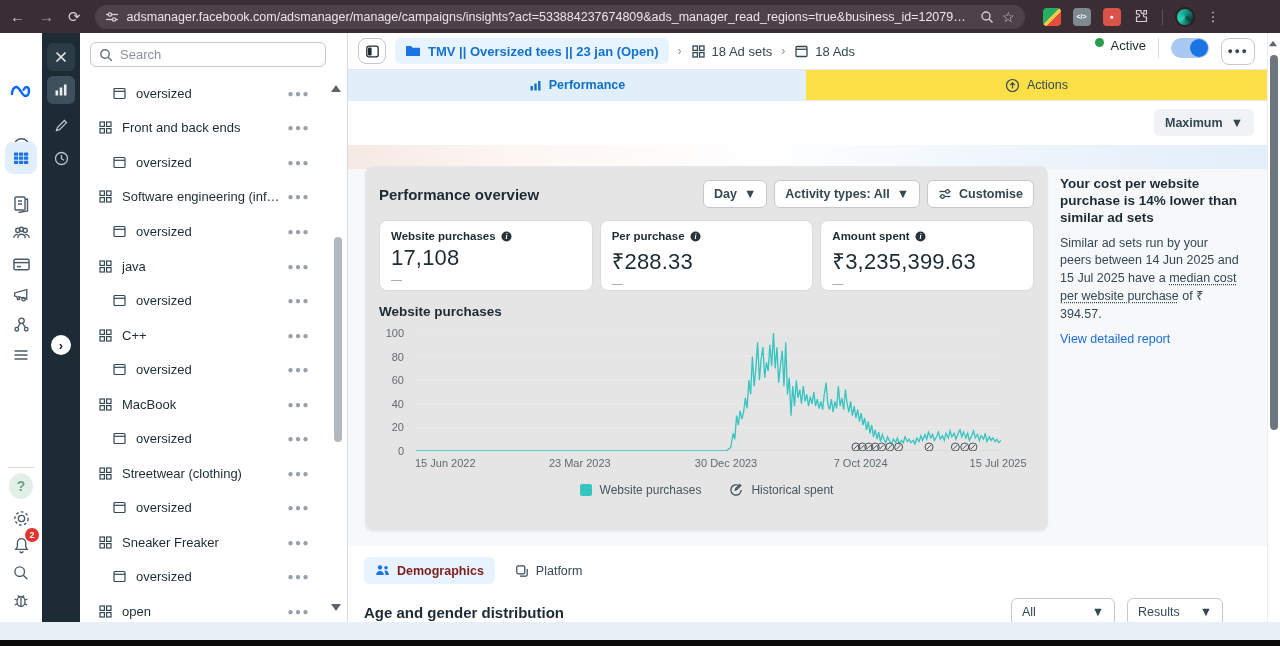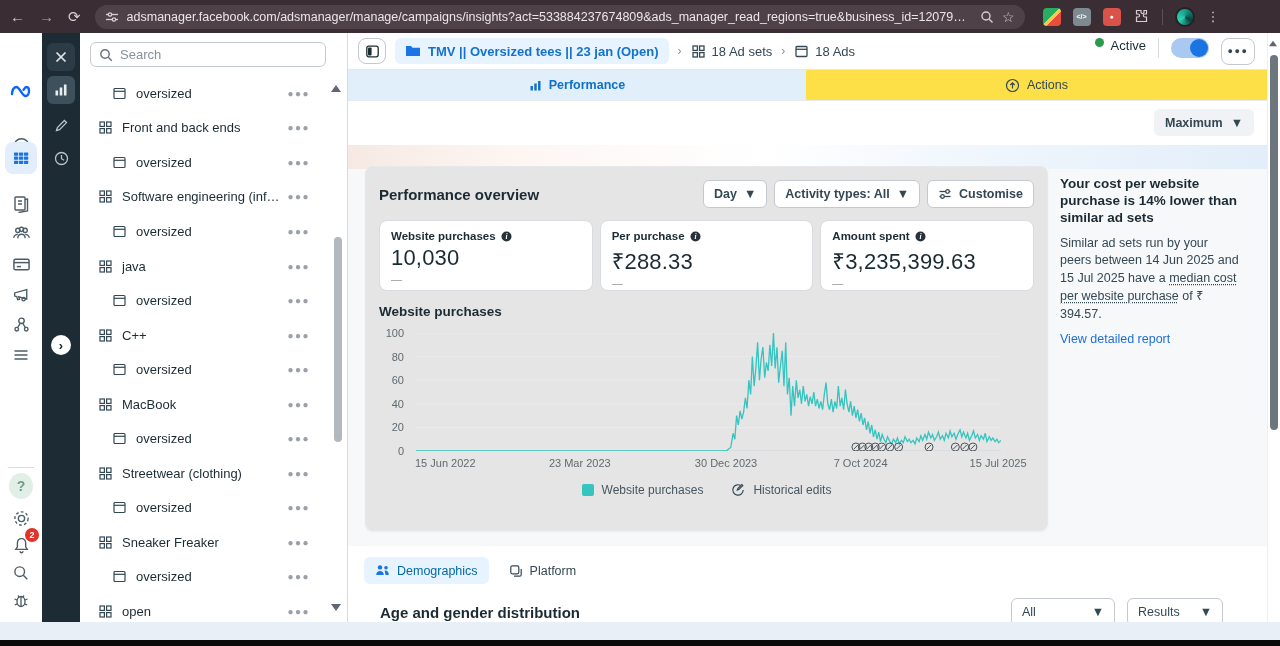--- a/index.html
+++ b/index.html
@@ -117,24 +117,24 @@
   
   #insight{position:absolute;left:712px;top:31px;width:182px;}
   #insight-headline{font-size:13.5px;font-weight:bold;color:#1c2b33;line-height:1.25;}
   #insight-body{font-size:12.5px;color:#344854;line-height:1.42;margin-top:8px;}
   #insight-body .u{text-decoration:underline;text-decoration-style:dotted;text-underline-offset:2px;}
   #insight-link{display:inline-block;font-size:12.5px;color:#1d6fd4;margin-top:9px;cursor:pointer;}
   
   #demo-card{position:absolute;left:0;top:401px;right:0;height:110px;background:#fff;padding:11px 16px;}
   #demo-tabs{display:flex;align-items:center;gap:20px;}
   #tab-demographics{height:27px;background:#e7f3fe;border-radius:6px;display:flex;align-items:center;gap:7px;padding:0 11px;cursor:pointer;}
-  #tab-demographics span{font-size:12.5px;font-weight:normal;color:#0369a1;}
+  #tab-demographics span{font-size:12.5px;font-weight:bold;color:#7f1d1d;}
   #tab-platform{display:flex;align-items:center;gap:7px;cursor:pointer;}
   #tab-platform span{font-size:12.5px;color:#344854;}
-  #demo-row2{display:flex;align-items:center;margin-top:14px;margin-left:16px;}
+  #demo-row2{display:flex;align-items:center;margin-top:14px;}
   #demo-heading{font-size:15px;font-weight:bold;color:#1c2b33;}
   #demo-selects{margin-left:auto;display:flex;gap:12px;margin-right:28px;}
   .sel-box{height:28px;border:1px solid #c4c9cf;border-radius:6px;background:#fff;display:flex;align-items:center;justify-content:space-between;padding:0 10px;cursor:pointer;}
   .sel-box span{font-size:12.5px;color:#344854;}
   #sel-breakdown{width:104px;}
   #sel-metric{width:96px;}
   svg{display:block;}
 </style>
 </head>
 <body>
@@ -661,21 +661,21 @@
 
         <div id="metric-row">
           <div class="m-box">
             <div class="m-label">
                 <span>Website purchases</span>
               <svg width="11" height="11" viewBox="0 0 11 11">
                   <circle cx="5.5" cy="5.5" r="5" fill="#27323a"></circle>
                   <text x="5.5" y="8" font-size="7.5" fill="#fff" text-anchor="middle" font-family="Liberation Serif,serif" font-weight="bold" font-style="italic">i</text>
                 </svg>
             </div>
-            <div class="m-value">10,030</div>
+            <div class="m-value">17,108</div>
             <div class="m-sub">—</div>
           </div>
           <div class="m-box">
             <div class="m-label">
                 <span>Per purchase</span>
               <svg width="11" height="11" viewBox="0 0 11 11">
                   <circle cx="5.5" cy="5.5" r="5" fill="#27323a"></circle>
                   <text x="5.5" y="8" font-size="7.5" fill="#fff" text-anchor="middle" font-family="Liberation Serif,serif" font-weight="bold" font-style="italic">i</text>
                 </svg>
             </div>
@@ -750,21 +750,21 @@
               <div class="legend-swatch"></div>
               <span>Website purchases</span>
             </div>
             <div class="legend-item">
               <svg width="14" height="14" viewBox="0 0 14 14">
                   <g stroke="#344854" stroke-width="1.2" fill="none">
                     <path d="M12.2 7A5.2 5.2 0 1 1 9.5 2.4"></path>
                     <path d="M11.8 2.6l-4 4-1.5.5.5-1.5 4-4z"></path>
                   </g>
                 </svg>
-              <span>Historical edits</span>
+              <span>Historical spent</span>
             </div>
           </div>
         </div>
       </div>
 
       <div id="insight">
         <div id="insight-headline">Your cost per website purchase is 14% lower than similar ad sets</div>
         <div id="insight-body">
           <span>Similar ad sets run by your peers between 14 Jun 2025 and 15 Jul 2025 have a </span><span class="u">median cost per website purchase</span><span> of ₹ 394.57.</span>
         </div>

